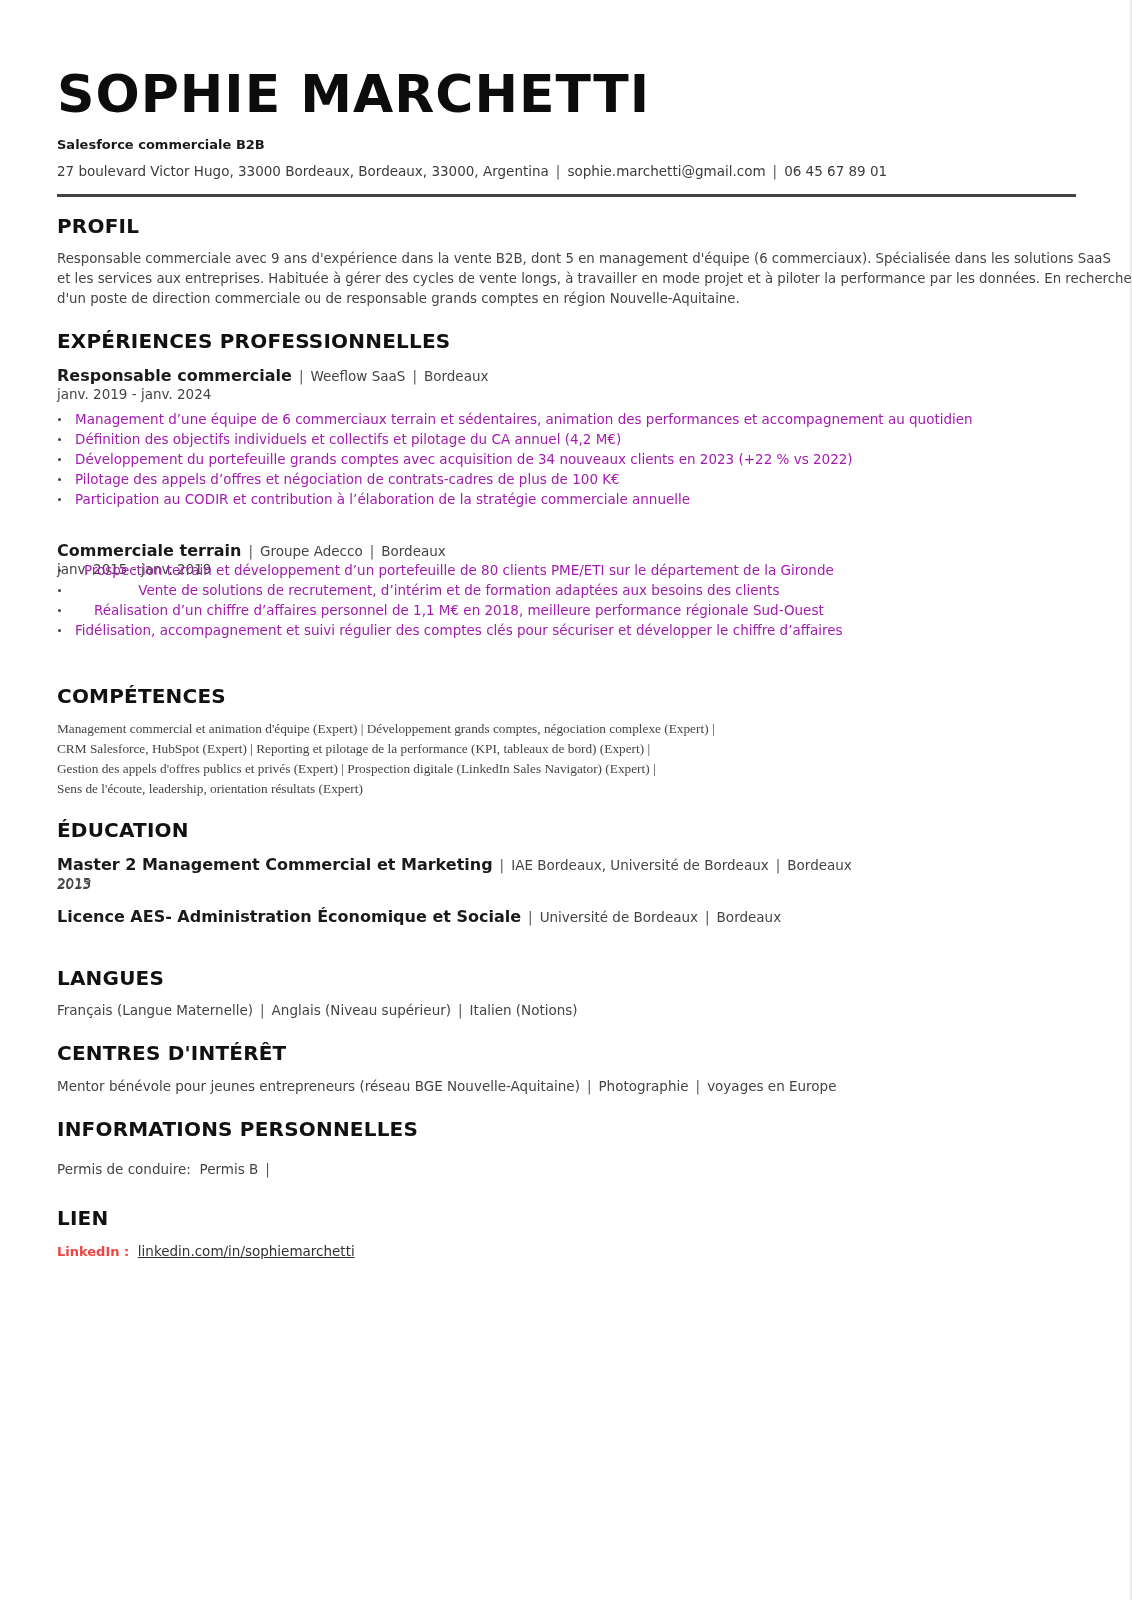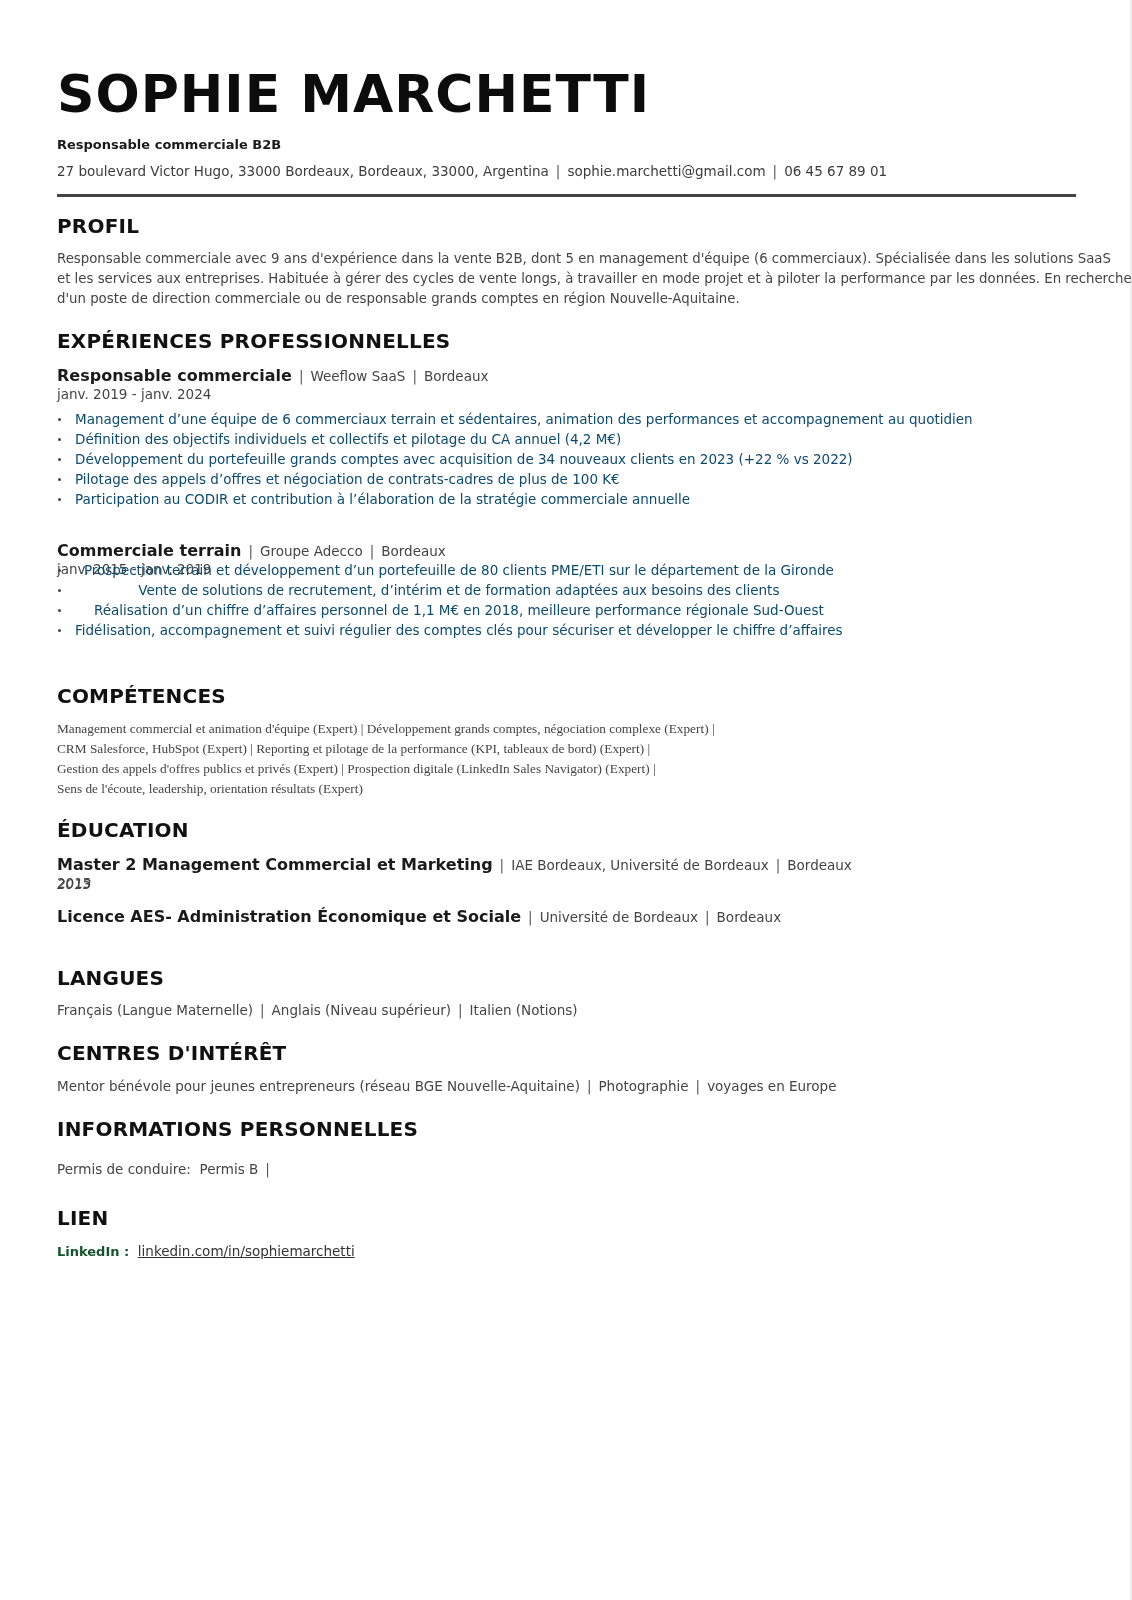--- a/index.html
+++ b/index.html
@@ -114,21 +114,21 @@
       color: #444;
       white-space: nowrap;
     }
     ul.bullets {
       position: absolute;
       left: 0;
       margin: 0;
       padding: 0;
       list-style: none;
       font-size: 13.5px;
-      color: #0c4a6e;
+      color: #a21caf;
     }
     ul.bullets li {
       position: relative;
       padding-left: 18px;
       height: 20px;
       line-height: 20px;
       white-space: nowrap;
     }
     ul.bullets li::before {
       content: "";
@@ -139,33 +139,33 @@
       height: 3px;
       border-radius: 50%;
       background: #444;
     }
     .link {
       color: #333;
       text-decoration: underline;
     }
     .label-bold {
       font-weight: bold;
-      color: #14532d;
+      color: #ef4444;
       font-size: 13px;
     }
   </style>
 </head>
 <body>
 
 <div class="page-edge"></div>
 
 <div class="page">
 
   <h1 class="name">SOPHIE MARCHETTI</h1>
-  <div class="title">Responsable commerciale B2B</div>
+  <div class="title">Salesforce commerciale B2B</div>
   <div class="contact">
     <span>27 boulevard Victor Hugo, 33000 Bordeaux, Bordeaux, 33000, Argentina</span><span class="sep">|</span><span>sophie.marchetti@gmail.com</span><span class="sep">|</span><span>06 45 67 89 01</span>
   </div>
   <div class="divider"></div>
 
   <h2 class="section-title" style="top:214px;">PROFIL</h2>
   <div class="text-block" style="top:249px;">
     <div class="line">Responsable commerciale avec 9 ans d'expérience dans la vente B2B, dont 5 en management d'équipe (6 commerciaux). Spécialisée dans les solutions SaaS</div>
     <div class="line">et les services aux entreprises. Habituée à gérer des cycles de vente longs, à travailler en mode projet et à piloter la performance par les données. En recherche</div>
     <div class="line">d'un poste de direction commerciale ou de responsable grands comptes en région Nouvelle-Aquitaine.</div>

